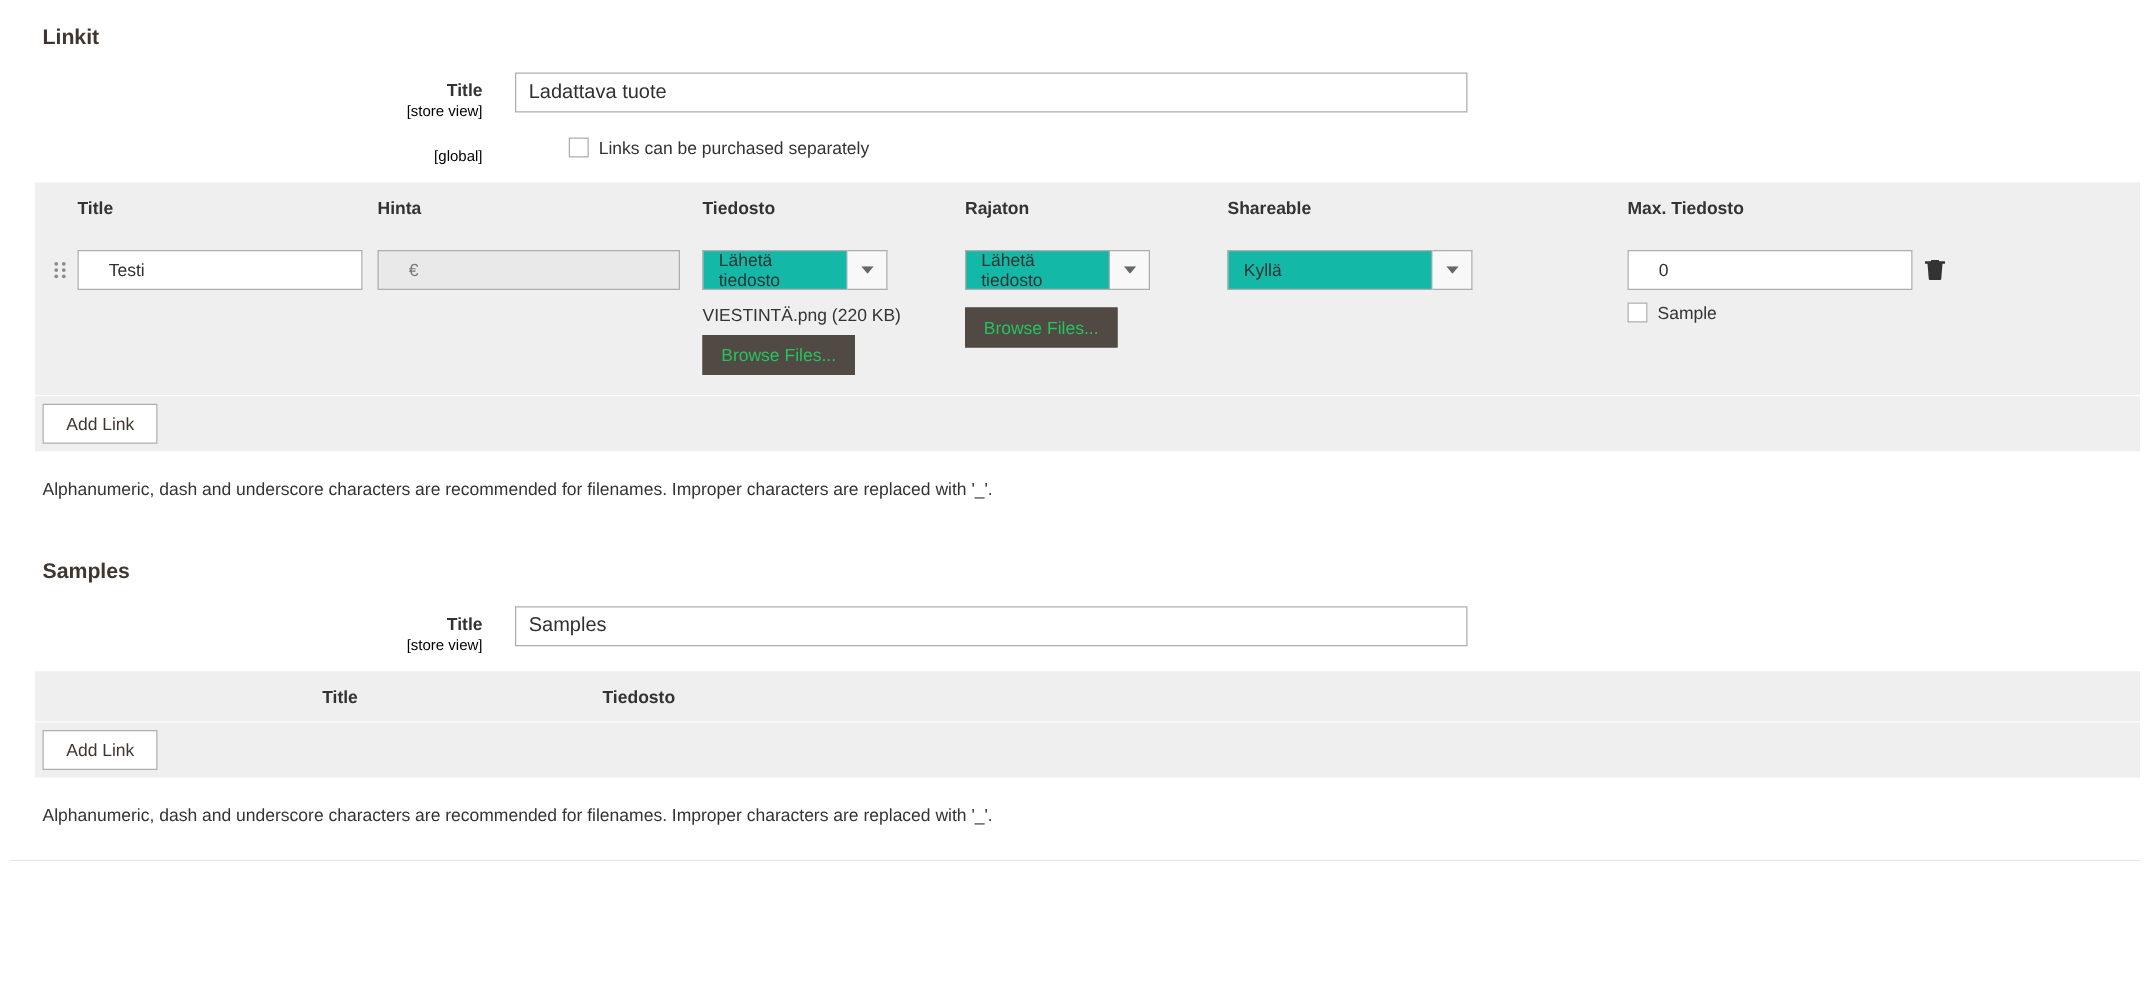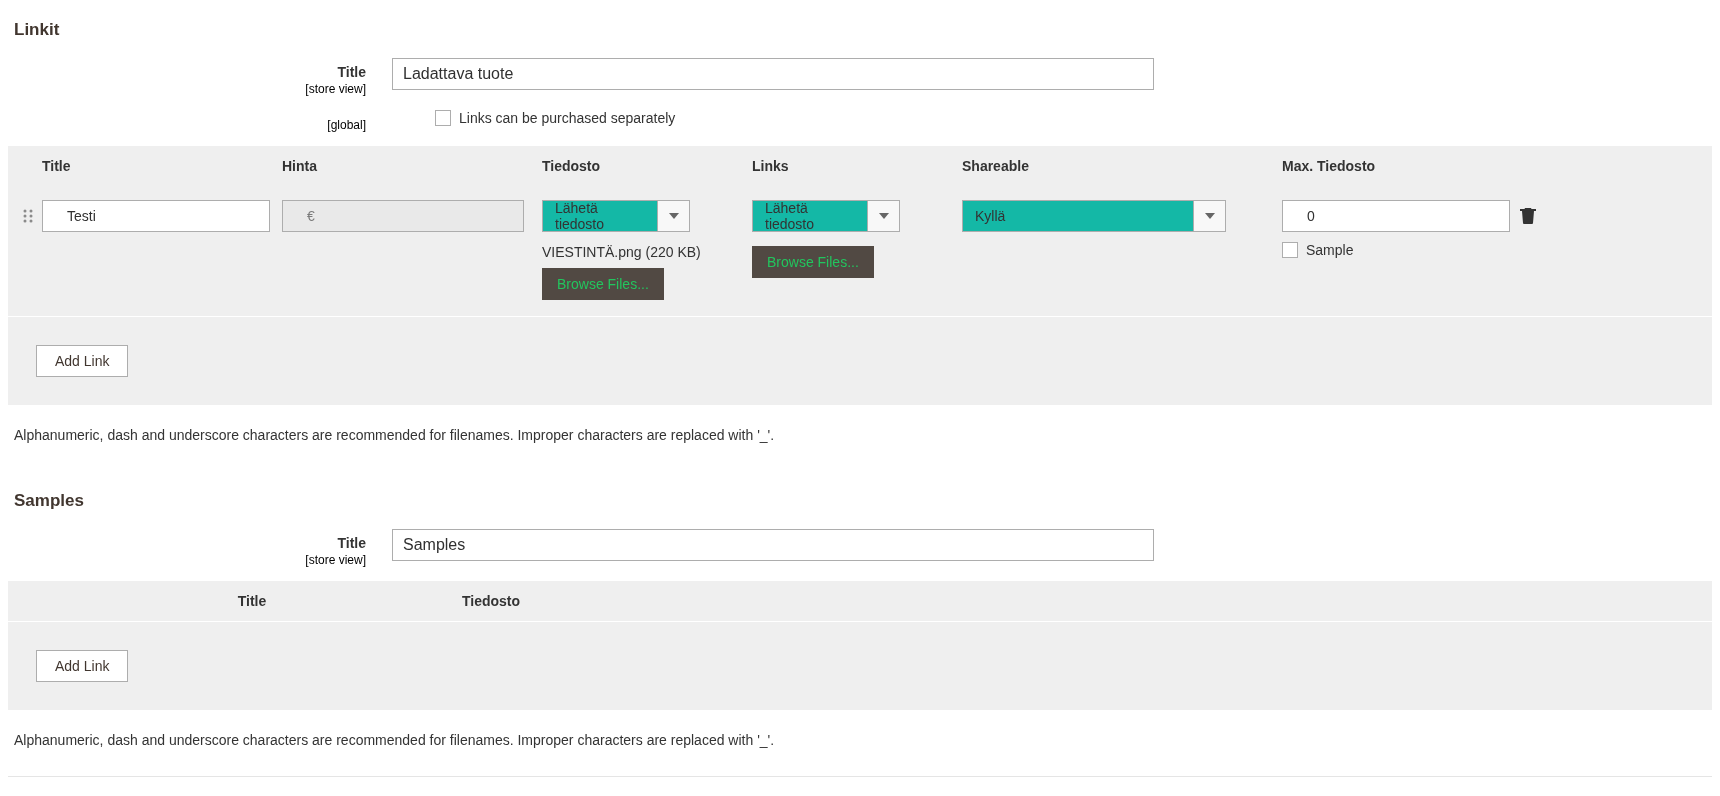--- a/index.html
+++ b/index.html
@@ -3,21 +3,21 @@
 <meta charset="utf-8">
 <style>
   * { box-sizing: border-box; }
   body {
     margin: 0;
     font-family: 'Helvetica Neue', Arial, sans-serif;
     font-size: 14px;
     color: #333;
     background: #fff;
   }
-  .section { padding: 6px 8px 0; }
+  .section { padding: 6px 8px 0; margin-left: 20px; }
   .section-title {
     font-weight: 600;
     font-size: 17px;
     color: #41362f;
     margin: 14px 0 18px 6px;
   }
   .field-row {
     display: flex;
     align-items: flex-start;
     margin: 0 0 14px 0;
@@ -89,42 +89,42 @@
   .row-input {
     width: 228px; height: 32px;
     border: 1px solid #adadad;
     background: #fff; padding: 0 24px; font-size: 14px; color: #303030;
   }
   .row-input.price { width: 242px; background: #e9e9e9; color: #7a7a7a; }
   .select-wrap {
     display: flex; height: 32px;
   }
   .select-wrap.file { width: 148px; }
-  .select-wrap.share { width: 264px; }
+  .select-wrap.share { width: 196px; }
   .select-body {
     flex: 1; border: 1px solid #adadad; background: #14b8a6;
     display: flex; align-items: center; padding: 0 12px;
     color: #333;
   }
   .select-caret {
     width: 32px; border: 1px solid #adadad; border-left: none;
     background: #f8f8f8;
     display: flex; align-items: center; justify-content: center;
   }
   .select-caret svg { display:block; }
   .file-meta { margin-top: 12px; color: #333; }
   .browse-btn {
     display: inline-block;
     background: #514943; color: #22c55e;
     border: 1px solid #514943;
     padding: 7px 14px; font-size: 14px;
     margin-top: 8px; cursor: pointer;
   }
   .grid-footer {
-    padding: 28px;
+    padding: 6px;
     border-top: 1px solid #fff;
   }
   .add-link-btn {
     background: #fff; color: #41362f;
     border: 1px solid #adadad;
     padding: 7px 18px; font-size: 14px; cursor: pointer;
   }
   .note {
     margin: 22px 0 28px 6px; color: #333; font-size: 14px;
   }
@@ -160,21 +160,21 @@
       <span class="checkbox"></span>
       <span class="checkbox-label">Links can be purchased separately</span>
     </div>
   </div>
 
   <div class="grid">
     <div class="grid-head">
       <div class="col-title">Title</div>
       <div class="col-price">Hinta</div>
       <div class="col-file">Tiedosto</div>
-      <div class="col-sample">Links</div>
+      <div class="col-sample">Rajaton</div>
       <div class="col-share">Shareable</div>
       <div class="col-max">Max. Tiedosto</div>
     </div>
 
     <div class="grid-body">
       <div class="grid-row">
         <div class="col-handle drag-handle">
           <svg width="12" height="16" viewBox="0 0 12 16">
               <g fill="#8a8a8a">
                 <circle cx="3" cy="3" r="1.5"></circle>

